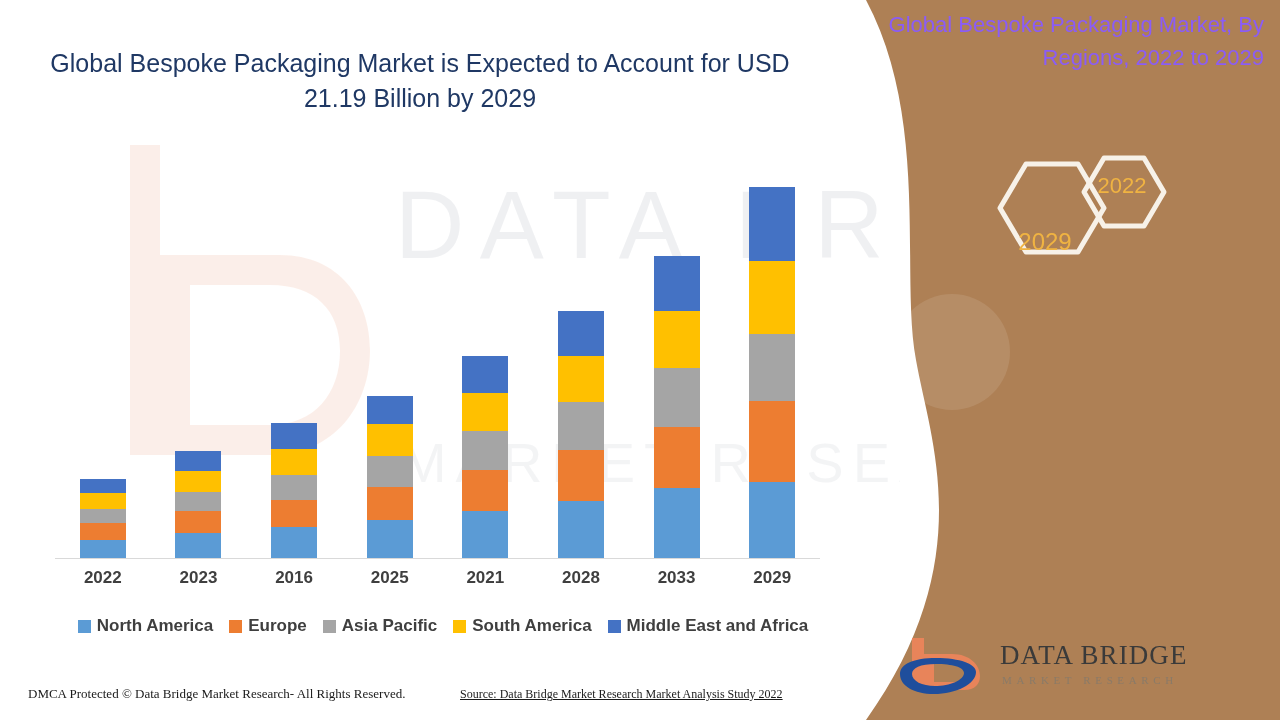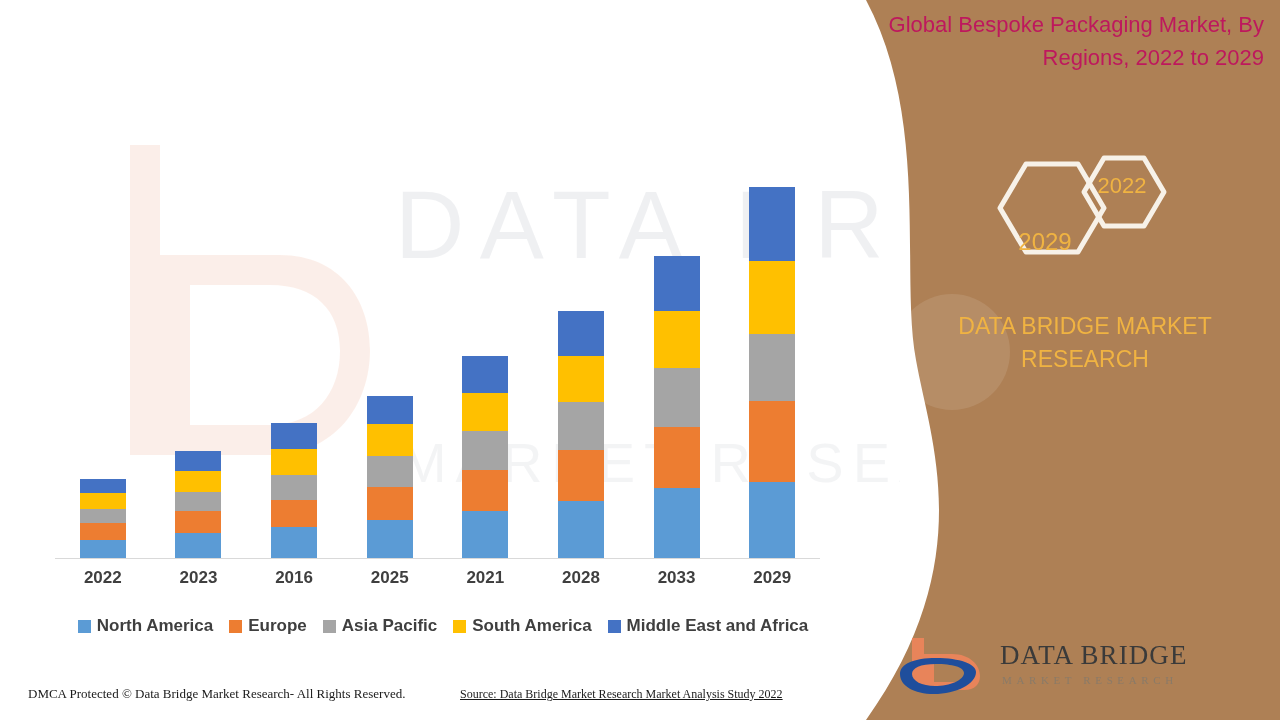--- a/index.html
+++ b/index.html
@@ -159,21 +159,21 @@
     left: 880px; top: 0;
     width: 400px; height: 720px;
   }
   #right-title {
     position: absolute;
     left: 8px; top: 8px;
     width: 384px;
     text-align: right;
     padding-right: 8px;
     box-sizing: border-box;
-    color: #be185d;
+    color: #8b5cf6;
     font-size: 22px;
     line-height: 33px;
     font-weight: 400;
   }
   #hexes {
     position: absolute;
     left: 100px; top: 148px;
     width: 200px; height: 130px;
   }
   .hex-label {
@@ -226,20 +226,21 @@
 
   <svg id="wm-logo-b" viewBox="0 0 300 330">
     <path d="M40 10 L40 320 L70 320 L70 10 Z" fill="#e8845a"></path>
     <path d="M70 120 L190 120 C250 120 280 165 280 215 C280 270 245 320 180 320 L70 320 Z
              M100 150 L100 290 L180 290 C225 290 250 258 250 216 C250 175 225 150 180 150 Z" fill="#e8845a" fill-rule="evenodd"></path>
   </svg>
 
   <div class="wm-bigtext" id="wm-data-bridge">DATA BRIDGE</div>
   <div class="wm-bigtext" id="wm-market-research">MARKET RESEARCH</div>
 
+  <div id="headline">Global Bespoke Packaging Market is Expected to Account for USD 21.19 Billion by 2029</div>
 
   <div id="axis-line"></div>
   <div id="bars">
       <div class="bar-col">
         <div class="seg" title="Middle East and Africa 2022: 0.8" style="background: rgb(68, 114, 196); height: 14.0821px;"></div>
         <div class="seg" title="South America 2022: 0.9" style="background: rgb(255, 192, 0); height: 15.8424px;"></div>
         <div class="seg" title="Asia Pacific 2022: 0.8" style="background: rgb(165, 165, 165); height: 14.0821px;"></div>
         <div class="seg" title="Europe 2022: 0.95" style="background: rgb(237, 125, 49); height: 16.7225px;"></div>
         <div class="seg" title="North America 2022: 1.05" style="background: rgb(91, 155, 213); height: 18.4828px;"></div>
       </div>
@@ -345,21 +346,20 @@
     <svg width="200" height="130" viewBox="0 0 200 130" style="position:absolute;left:0;top:0;">
 
       <polygon points="20,60 46,16 98,16 124,60 98,104 46,104" fill="none" stroke="#f7f1e8" stroke-width="5" stroke-linejoin="round"></polygon>
 
       <polygon points="104,44 124,10 164,10 184,44 164,78 124,78" fill="none" stroke="#f7f1e8" stroke-width="5" stroke-linejoin="round"></polygon>
     </svg>
     <div class="hex-label" id="hex-2029-label">2029</div>
     <div class="hex-label" id="hex-2022-label">2022</div>
   </div>
 
-  <div id="brand-name">DATA BRIDGE MARKET RESEARCH</div>
 
   <div id="logo-block">
     <svg width="110" height="66" viewBox="0 0 110 66" style="position:absolute;left:0;top:2px;">
       <path d="M22 4 L22 54 L34 54 L34 4 Z" fill="#e8845a"></path>
       <path d="M34 20 L62 20 C80 20 90 31 90 42 C90 50 85 56 74 56 L34 56 Z
                M44 28 L44 48 L72 48 C79 48 82 45 82 41 C82 34 76 28 64 28 Z" fill="#e8845a" fill-rule="evenodd"></path>
       <path d="M10 40 C10 30 24 24 46 24 C70 24 86 30 86 38 C86 50 66 60 44 60 C24 60 10 52 10 40 Z
                M22 40 C22 47 32 52 45 52 C60 52 74 46 74 39 C74 33 62 30 46 30 C30 30 22 34 22 40 Z" fill="#1f4e9c" fill-rule="evenodd"></path>
     </svg>
     <div id="logo-text-main">DATA BRIDGE</div>

